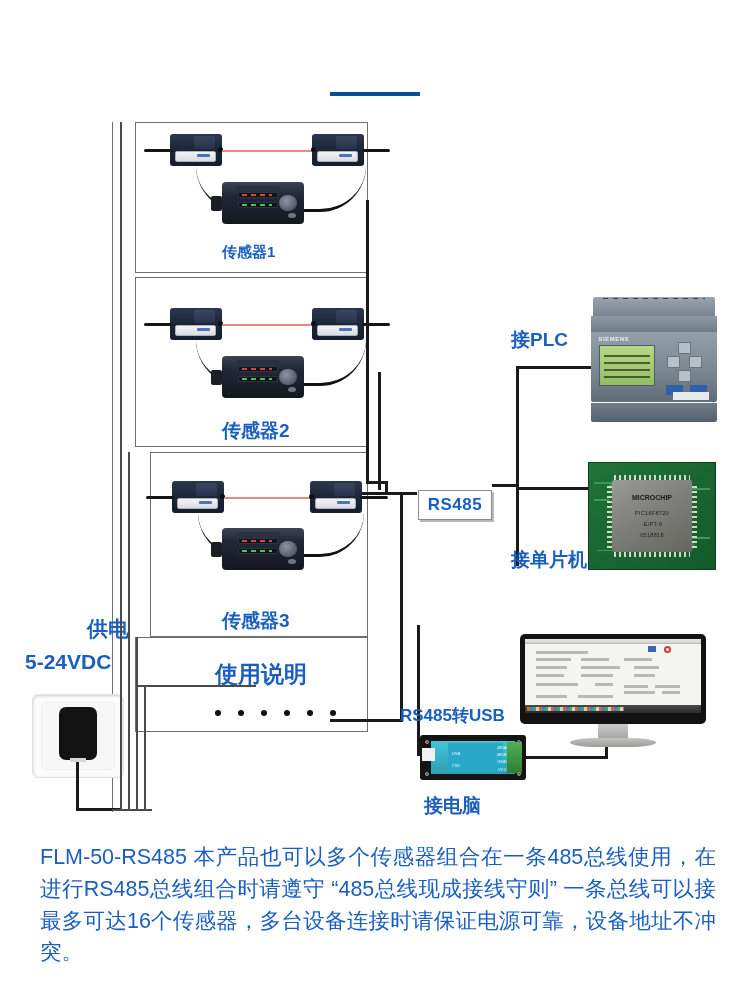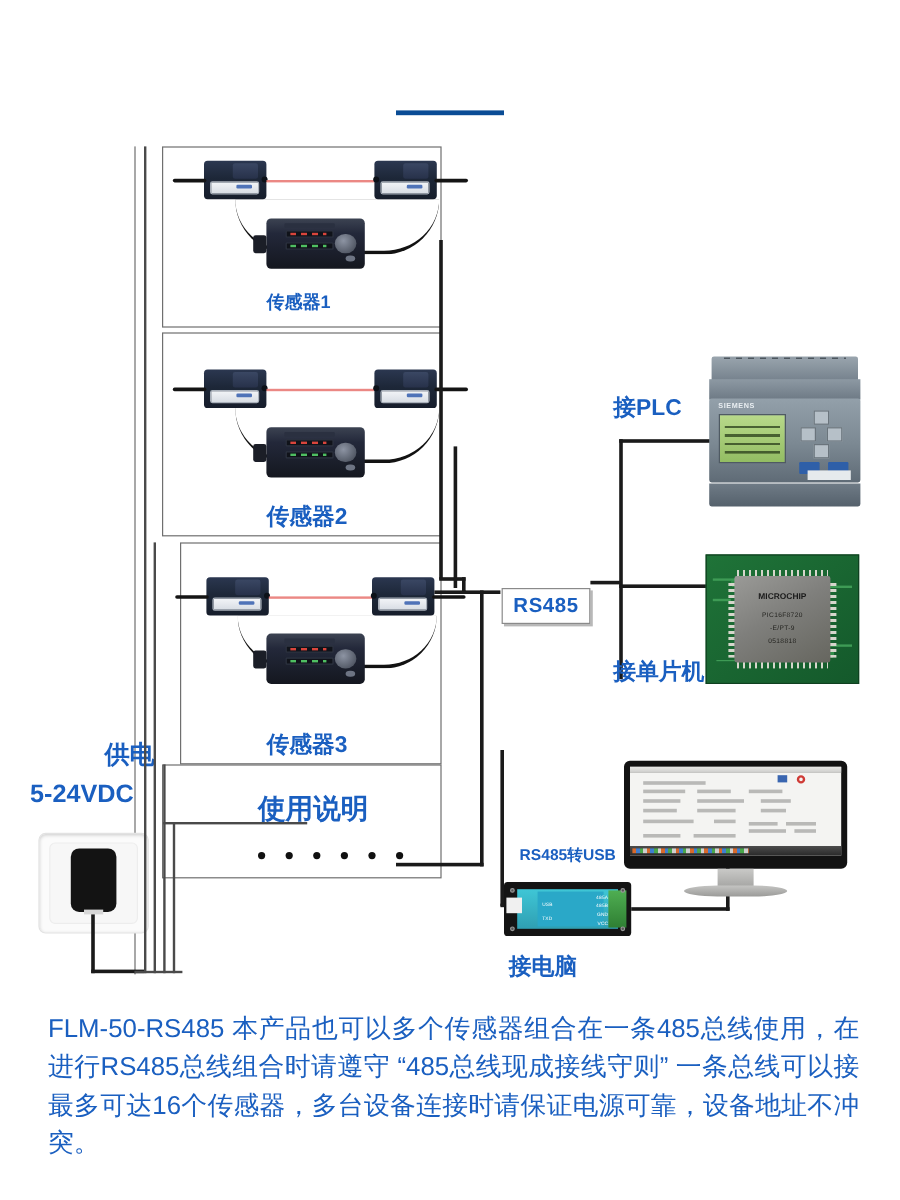--- a/index.html
+++ b/index.html
@@ -462,21 +462,21 @@
     <div class="pins l" style="left:14%; top:20%; height:60%;"></div>
     <div class="pins r" style="right:14%; top:20%; height:60%;"></div>
     <div class="chip">
       <div class="logo">MICROCHIP</div>
       <div class="txt" style="top:42%;">PIC16F8720</div>
       <div class="txt" style="top:57%;">-E/PT-9</div>
       <div class="txt" style="top:72%;">0518818</div>
     </div>
   </div>
 
-  <div class="lbl" style="left:433px; top:704px; font-size:13px;">RS485转USB</div>
+  <div class="lbl" style="left:400px; top:704px; font-size:17px;">RS485转USB</div>
 
   <div class="conv" style="left:420px; top:735px; width:106px; height:45px;">
     <div class="pcb"></div>
     <div class="blue"></div>
     <div class="green"></div>
     <div class="white"></div>
     <div class="dot" style="left:5%;  top:10%;"></div>
     <div class="dot" style="right:5%; top:10%;"></div>
     <div class="dot" style="left:5%;  bottom:10%;"></div>
     <div class="dot" style="right:5%; bottom:10%;"></div>

